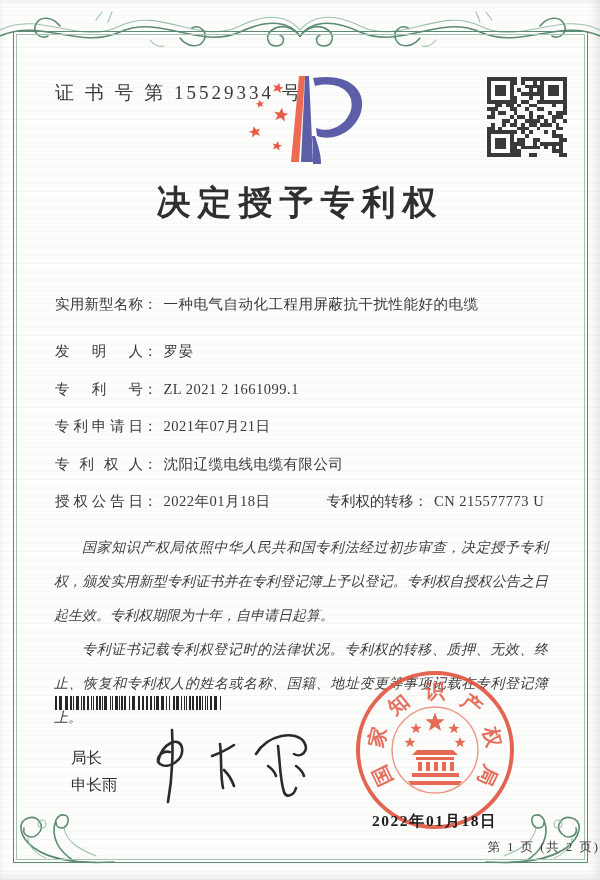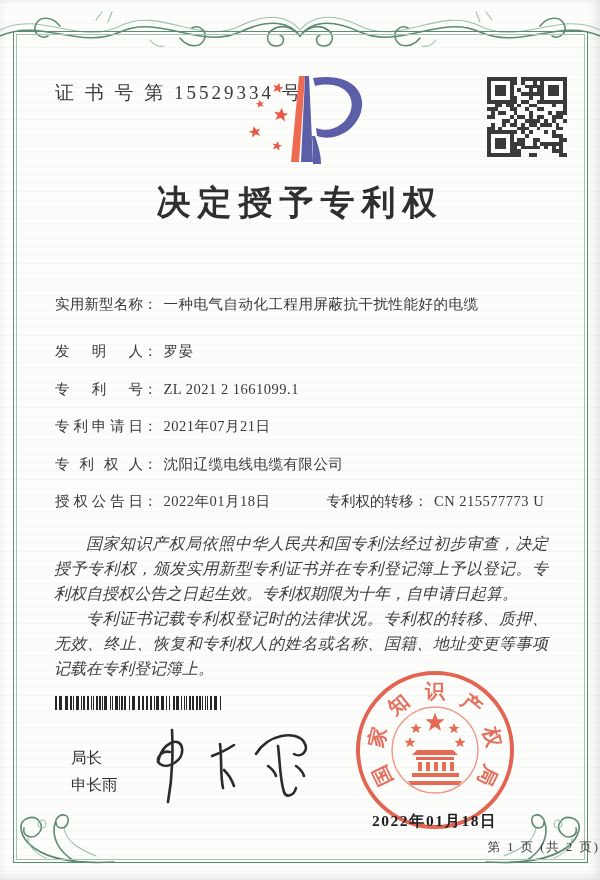--- a/index.html
+++ b/index.html
@@ -24,21 +24,21 @@
   .title{position:absolute;left:0;top:180px;width:100%;text-align:center;font-size:34px;font-weight:bold;letter-spacing:7px;color:#2f2f2f;}
 
   .fields{position:absolute;left:55px;top:254px;width:505px;font-size:14.5px;color:#383838;}
   .frow{margin-bottom:16.5px;line-height:21px;white-space:nowrap;}
   .frow.gap{margin-bottom:26px;margin-top:40px;}
   .flabel{display:inline-block;width:88px;text-align:justify;text-align-last:justify;vertical-align:top;}
   .fcolon{display:inline-block;margin-right:6px;}
   .fvalue{letter-spacing:0.5px;}
   .dualgap{display:inline-block;width:56px;}
 
-  .paras{position:absolute;left:54px;top:531px;width:494px;font-size:16px;line-height:25px;
+  .paras{position:absolute;left:54px;top:531px;width:494px;font-size:14px;line-height:34px;
     color:#3d3d3d;text-align:justify;font-style:italic;}
   .paras p{margin:0;text-indent:2em;}
 
   .barcode{position:absolute;left:55px;top:696px;}
   .director{position:absolute;left:71px;top:744px;font-size:15.5px;color:#2e2e2e;line-height:27px;
     font-family:"Liberation Sans","DejaVu Sans",sans-serif;}
   .signature{position:absolute;left:128px;top:718px;}
   .seal{position:absolute;left:350px;top:665px;}
   .seal-date{position:absolute;left:372px;top:811px;font-size:15.5px;font-weight:bold;letter-spacing:1.5px;color:#1d1d1d;}
   .footer{position:absolute;left:0;top:839px;width:100%;text-align:right;font-size:12.5px;letter-spacing:2px;color:#3a3a3a;}

